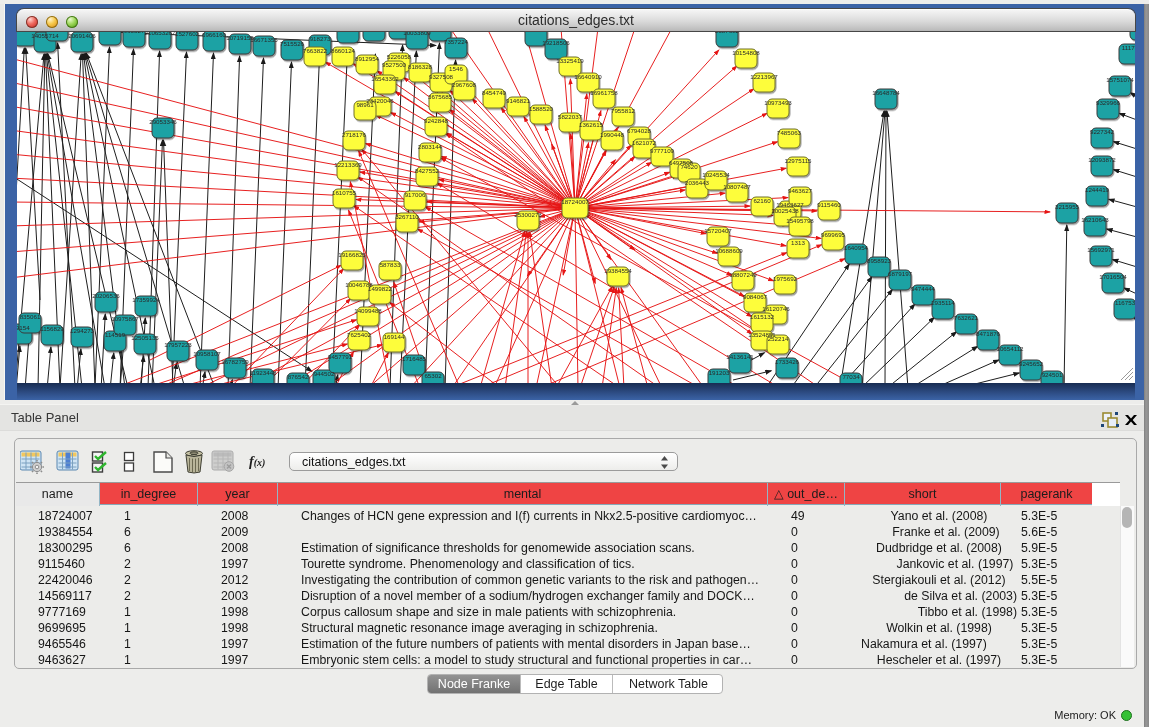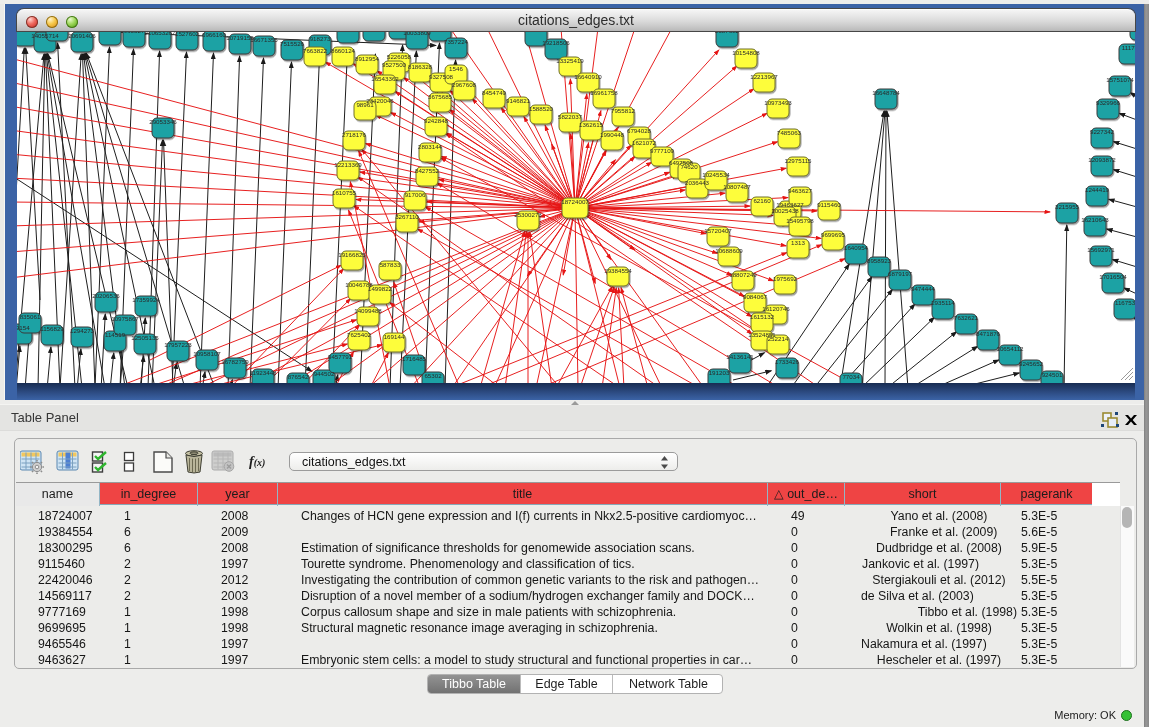--- a/index.html
+++ b/index.html
@@ -616,77 +616,77 @@
 </svg></div>
 <div class="abs" id="dropdown">citations_edges.txt
 <svg style="position:absolute;right:8px;top:3px" width="9" height="13" viewBox="0 0 9 13">
       <path d="M4.5 0 L8 4.5 H1 Z" fill="#4a4a4a"></path>
       <path d="M4.5 13 L8 8.5 H1 Z" fill="#4a4a4a"></path>
     </svg></div>
 <div class="abs" id="thead">
 <div class="hcell" style="left:0;width:84px;background:#e9e9e9">name</div>
 <div class="hcell" style="left:84px;width:98px">in_degree</div>
 <div class="hcell" style="left:182px;width:80px">year</div>
-<div class="hcell" style="left:262px;width:490px">title</div>
+<div class="hcell" style="left:262px;width:490px">mental</div>
 <div class="hcell" style="left:752px;width:77px">△ out_de…</div>
 <div class="hcell" style="left:829px;width:156px">short</div>
 <div class="hcell" style="left:985px;width:91px;border-right:none">pagerank</div>
 <div style="position:absolute;left:1076px;top:0;width:28px;height:23px;background:#fff"></div>
 </div>
 <div class="trow" style="top:507.5px">
 <span style="left:22px">18724007</span>
     <span style="left:108px">1</span>
     <span style="left:205px">2008</span>
 <span style="left:285px;width:478px" class="ell">Changes of HCN gene expression and I(f) currents in Nkx2.5-positive cardiomyoc…</span>
     <span style="left:775px">49</span>
 <span style="left:845px;width:156px;text-align:center">Yano et al. (2008)</span>
     <span style="left:1005px">5.3E-5</span>
   </div>
 <div class="trow" style="top:523.6px">
 <span style="left:22px">19384554</span>
     <span style="left:108px">6</span>
     <span style="left:205px">2009</span>
     <span style="left:775px">0</span>
-<span style="left:874px;width:156px;text-align:left">Franke et al. (2009)</span>
+<span style="left:852px;width:156px;text-align:center">Franke et al. (2009)</span>
     <span style="left:1005px">5.6E-5</span>
   </div>
 <div class="trow" style="top:539.7px">
 <span style="left:22px">18300295</span>
     <span style="left:108px">6</span>
     <span style="left:205px">2008</span>
 <span style="left:285px;width:478px" class="ell">Estimation of significance thresholds for genomewide association scans.</span>
     <span style="left:775px">0</span>
 <span style="left:845px;width:156px;text-align:center">Dudbridge et al. (2008)</span>
     <span style="left:1005px">5.9E-5</span>
   </div>
 <div class="trow" style="top:555.8px">
 <span style="left:22px">9115460</span>
     <span style="left:108px">2</span>
     <span style="left:205px">1997</span>
 <span style="left:285px;width:478px" class="ell">Tourette syndrome. Phenomenology and classification of tics.</span>
     <span style="left:775px">0</span>
-<span style="left:807px;width:156px;text-align:right">Jankovic et al. (1997)</span>
+<span style="left:861px;width:156px;text-align:center">Jankovic et al. (1997)</span>
     <span style="left:1005px">5.3E-5</span>
   </div>
 <div class="trow" style="top:571.9px">
 <span style="left:22px">22420046</span>
     <span style="left:108px">2</span>
     <span style="left:205px">2012</span>
 <span style="left:285px;width:478px" class="ell">Investigating the contribution of common genetic variants to the risk and pathogen…</span>
     <span style="left:775px">0</span>
 <span style="left:845px;width:156px;text-align:center">Stergiakouli et al. (2012)</span>
     <span style="left:1005px">5.5E-5</span>
   </div>
 <div class="trow" style="top:588.0px">
 <span style="left:22px">14569117</span>
     <span style="left:108px">2</span>
     <span style="left:205px">2003</span>
 <span style="left:285px;width:478px" class="ell">Disruption of a novel member of a sodium/hydrogen exchanger family and DOCK…</span>
     <span style="left:775px">0</span>
-<span style="left:845px;width:156px;text-align:left">de Silva et al. (2003)</span>
+<span style="left:845px;width:156px;text-align:right">de Silva et al. (2003)</span>
     <span style="left:1005px">5.3E-5</span>
   </div>
 <div class="trow" style="top:604.1px">
 <span style="left:22px">9777169</span>
     <span style="left:108px">1</span>
     <span style="left:205px">1998</span>
 <span style="left:285px;width:478px" class="ell">Corpus callosum shape and size in male patients with schizophrenia.</span>
     <span style="left:775px">0</span>
 <span style="left:845px;width:156px;text-align:right">Tibbo et al. (1998)</span>
     <span style="left:1005px">5.3E-5</span>
@@ -697,34 +697,35 @@
     <span style="left:205px">1998</span>
 <span style="left:285px;width:478px" class="ell">Structural magnetic resonance image averaging in schizophrenia.</span>
     <span style="left:775px">0</span>
 <span style="left:845px;width:156px;text-align:center">Wolkin et al. (1998)</span>
     <span style="left:1005px">5.3E-5</span>
   </div>
 <div class="trow" style="top:636.3px">
 <span style="left:22px">9465546</span>
     <span style="left:108px">1</span>
     <span style="left:205px">1997</span>
+<span style="left:285px;width:478px" class="ell">Estimation of the future numbers of patients with mental disorders in Japan base…</span>
     <span style="left:775px">0</span>
 <span style="left:845px;width:156px;text-align:left">Nakamura et al. (1997)</span>
     <span style="left:1005px">5.3E-5</span>
   </div>
 <div class="trow" style="top:652.4px">
 <span style="left:22px">9463627</span>
     <span style="left:108px">1</span>
     <span style="left:205px">1997</span>
 <span style="left:285px;width:478px" class="ell">Embryonic stem cells: a model to study structural and functional properties in car…</span>
     <span style="left:775px">0</span>
 <span style="left:845px;width:156px;text-align:center">Hescheler et al. (1997)</span>
     <span style="left:1005px">5.3E-5</span>
   </div>
 <div class="abs" id="sbar"></div>
 <div class="abs" id="sthumb"></div>
 <div class="abs" id="tabs">
-<div class="seg" style="left:0;width:92px;background:linear-gradient(#939393,#6e6e6e);color:#fff">Tibbo Table</div>
+<div class="seg" style="left:0;width:92px;background:linear-gradient(#939393,#6e6e6e);color:#fff">Node Franke</div>
 <div class="seg" style="left:92px;width:92px;border-left:1px solid #bbb">Edge Table</div>
 <div class="seg" style="left:184px;width:112px;border-left:1px solid #bbb">Network Table</div>
 </div>
 <div class="abs" id="memory">Memory: OK</div>
 <div class="abs" style="left:1121px;top:710px;width:11px;height:11px;border-radius:50%;background:#35c135;border:1px solid #1e701e"></div>
 <div class="abs" style="left:571px;top:401px;width:0;height:0;border-left:4px solid transparent;border-right:4px solid transparent;border-bottom:4px solid #9a9a9a"></div>
 </body></html>

